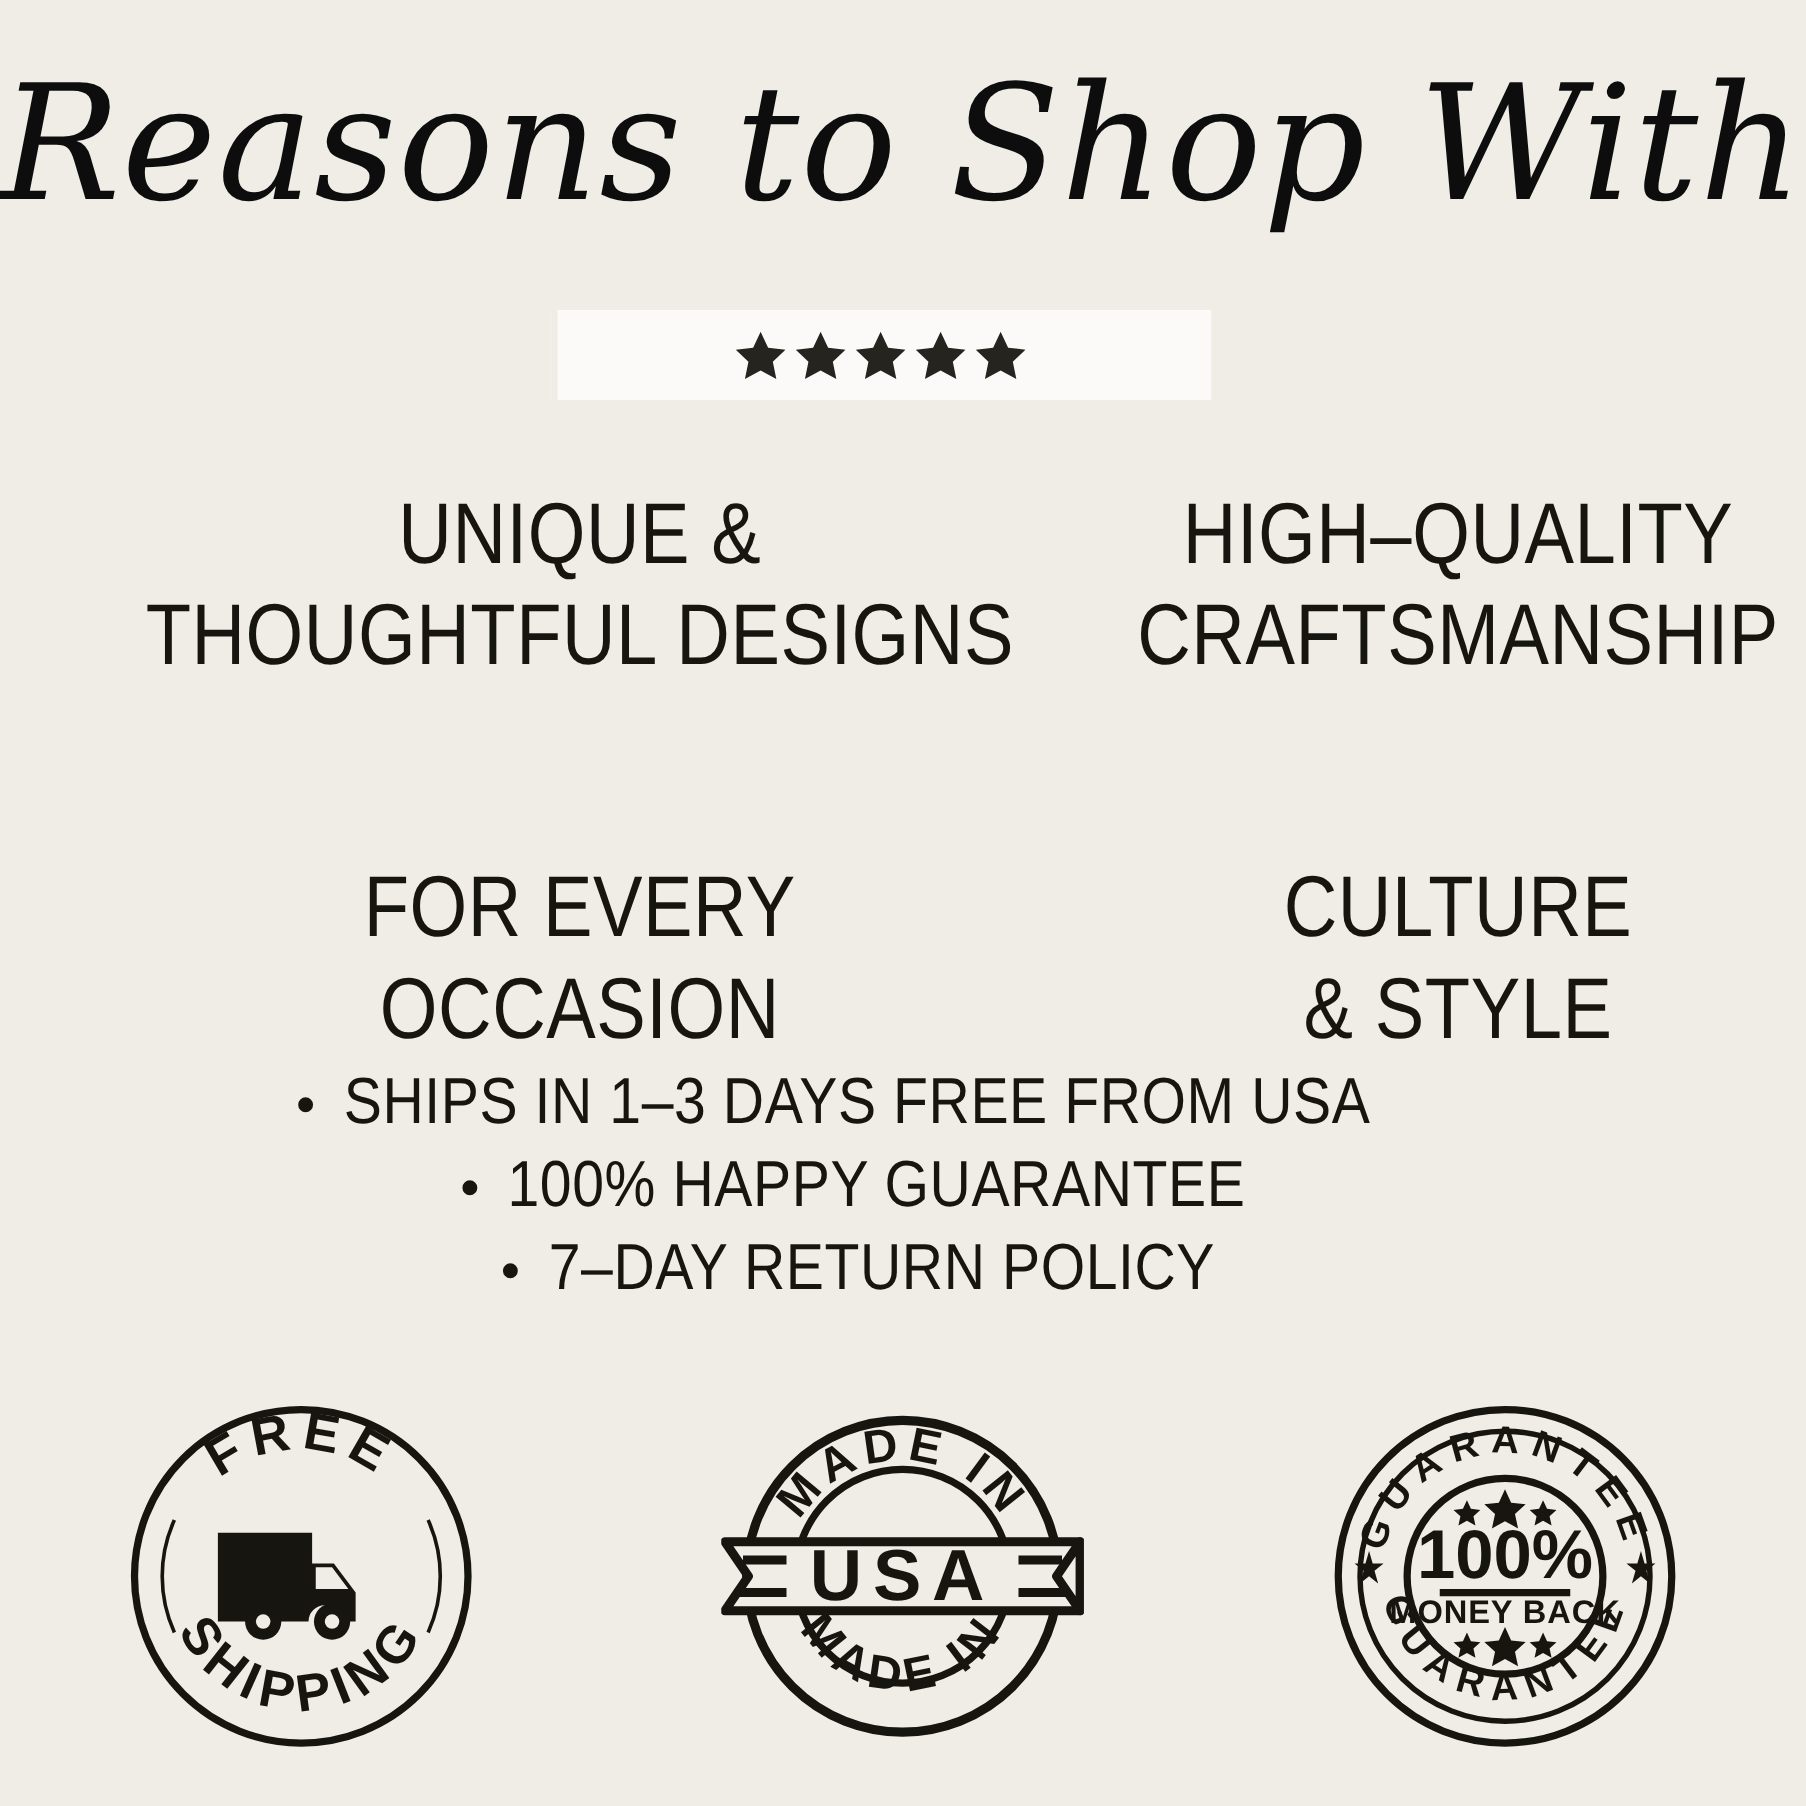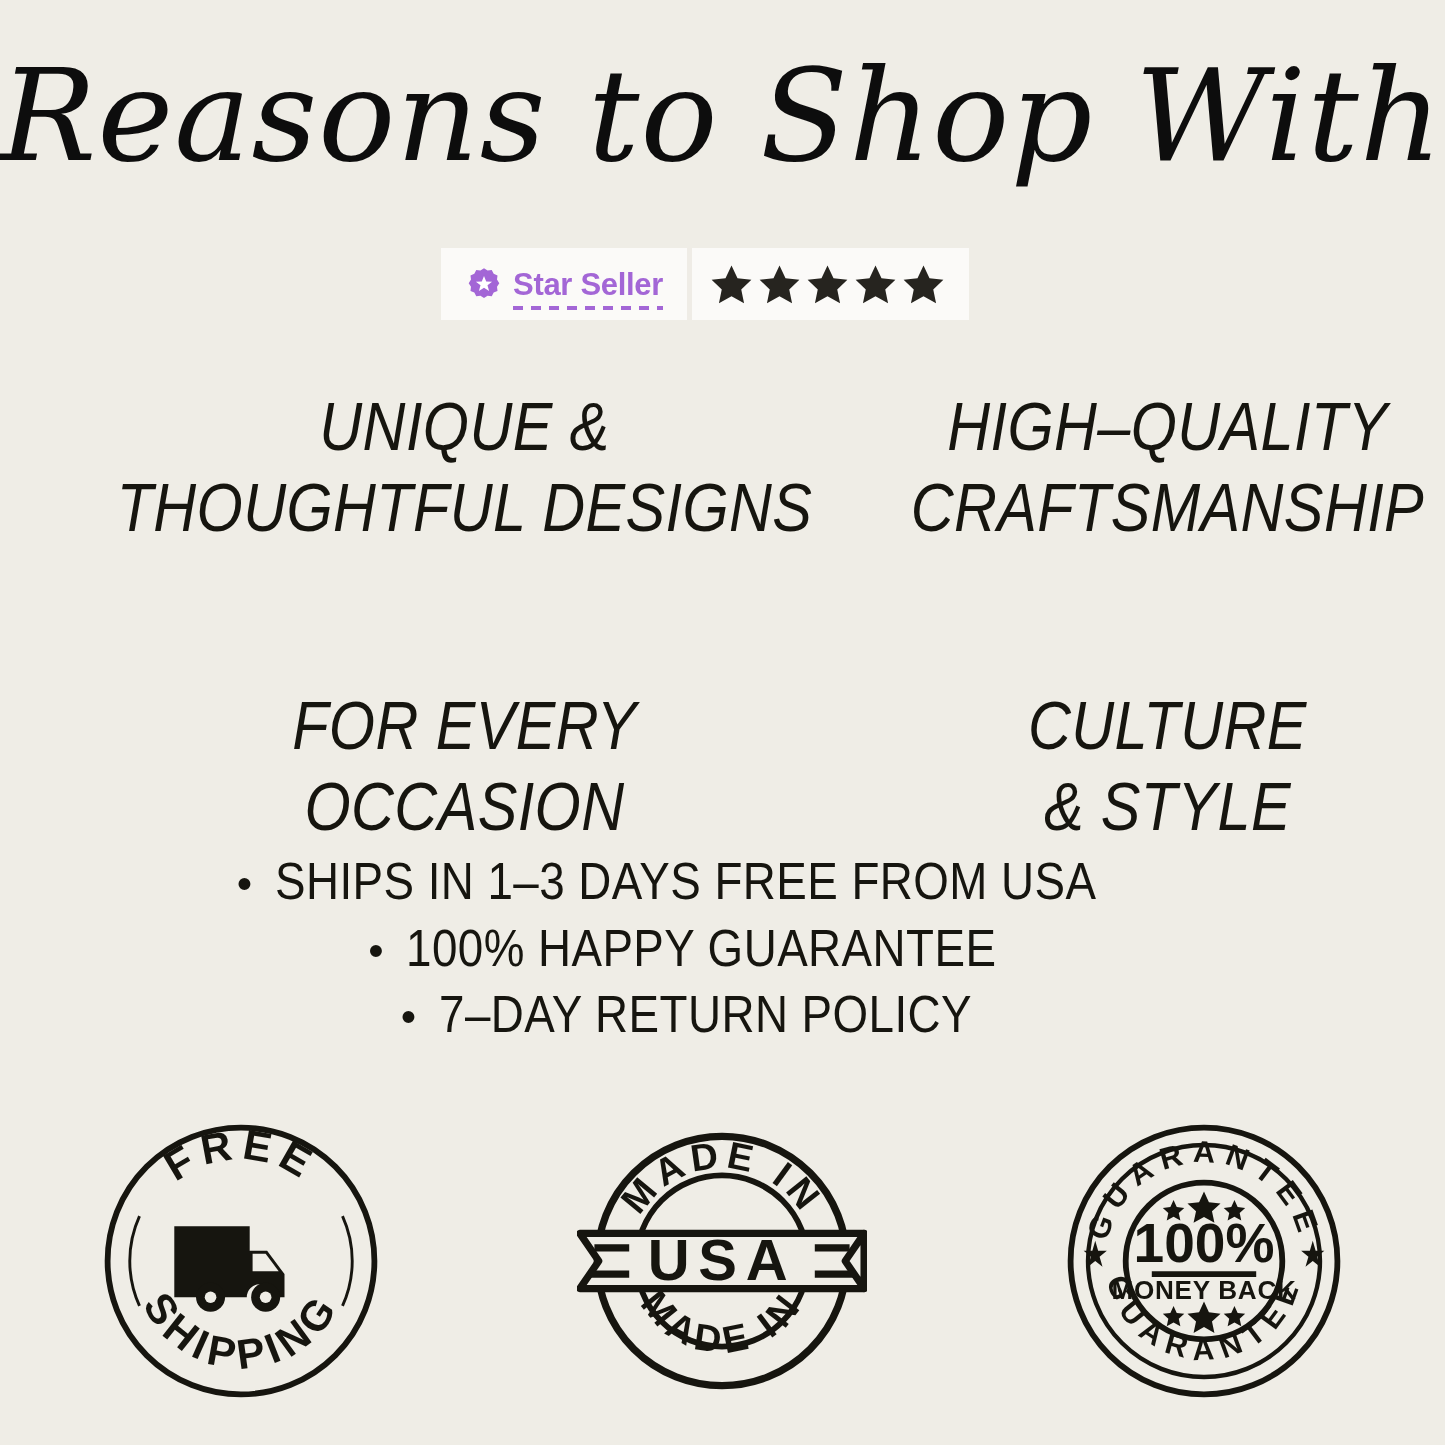--- a/index.html
+++ b/index.html
@@ -106,21 +106,20 @@
 
   
   .features {
     position: absolute;
     left: 60px;
     top: 386px;
     width: 1325px;
     display: grid;
     grid-template-columns: 1fr 1fr;
     row-gap: 136px;
-    font-style: italic;
   }
   .feature {
     text-align: center;
     font-family: "Liberation Sans", sans-serif;
     font-weight: 400;
     font-size: 69px;
     line-height: 1.18;
     letter-spacing: 0.5px;
     color: #16150f;
     transform: scaleX(0.86);
@@ -176,32 +175,20 @@
   .seal svg { display: block; width: 100%; height: 100%; }
 </style>
 </head>
 <body>
 
 <div id="page">
 
   <div class="title">Reasons to Shop With Us</div>
 
   <div class="seller-badge">
-    <div class="seller-left">
-      <span class="seller-rosette">
-        <svg viewBox="0 0 40 40" width="34" height="34" aria-hidden="true">
-          <path d="M20 1.5 L24.2 4.1 L29.1 3.5 L31.4 7.9 L35.9 9.9 L35.3 14.8 L38 19 L35.3 23.2 L35.9 28.1 L31.4 30.1 L29.1 34.5 L24.2 33.9 L20 36.5 L15.8 33.9 L10.9 34.5 L8.6 30.1 L4.1 28.1 L4.7 23.2 L2 19 L4.7 14.8 L4.1 9.9 L8.6 7.9 L10.9 3.5 L15.8 4.1 Z" fill="#a366d6"></path>
-          <path d="M20 10.5 L22.6 17 L29.5 17.3 L24.1 21.6 L26 28.3 L20 24.4 L14 28.3 L15.9 21.6 L10.5 17.3 L17.4 17 Z" fill="#ffffff"></path>
-        </svg>
-      </span>
-      <span class="seller-text-wrap">
-        <span class="seller-text">Star Seller</span>
-        <span class="seller-dash"></span>
-      </span>
-    </div>
     <div class="seller-divider"></div>
     <div class="seller-right">
       <svg class="rate-star" viewBox="0 0 24 24">
           <path d="M12 1.8 L15.2 8.6 L22.6 9.5 L17.2 14.6 L18.7 22 L12 18.3 L5.3 22 L6.8 14.6 L1.4 9.5 L8.8 8.6 Z" fill="#26241f"></path>
         </svg>
       <svg class="rate-star" viewBox="0 0 24 24">
           <path d="M12 1.8 L15.2 8.6 L22.6 9.5 L17.2 14.6 L18.7 22 L12 18.3 L5.3 22 L6.8 14.6 L1.4 9.5 L8.8 8.6 Z" fill="#26241f"></path>
         </svg>
       <svg class="rate-star" viewBox="0 0 24 24">
           <path d="M12 1.8 L15.2 8.6 L22.6 9.5 L17.2 14.6 L18.7 22 L12 18.3 L5.3 22 L6.8 14.6 L1.4 9.5 L8.8 8.6 Z" fill="#26241f"></path>

